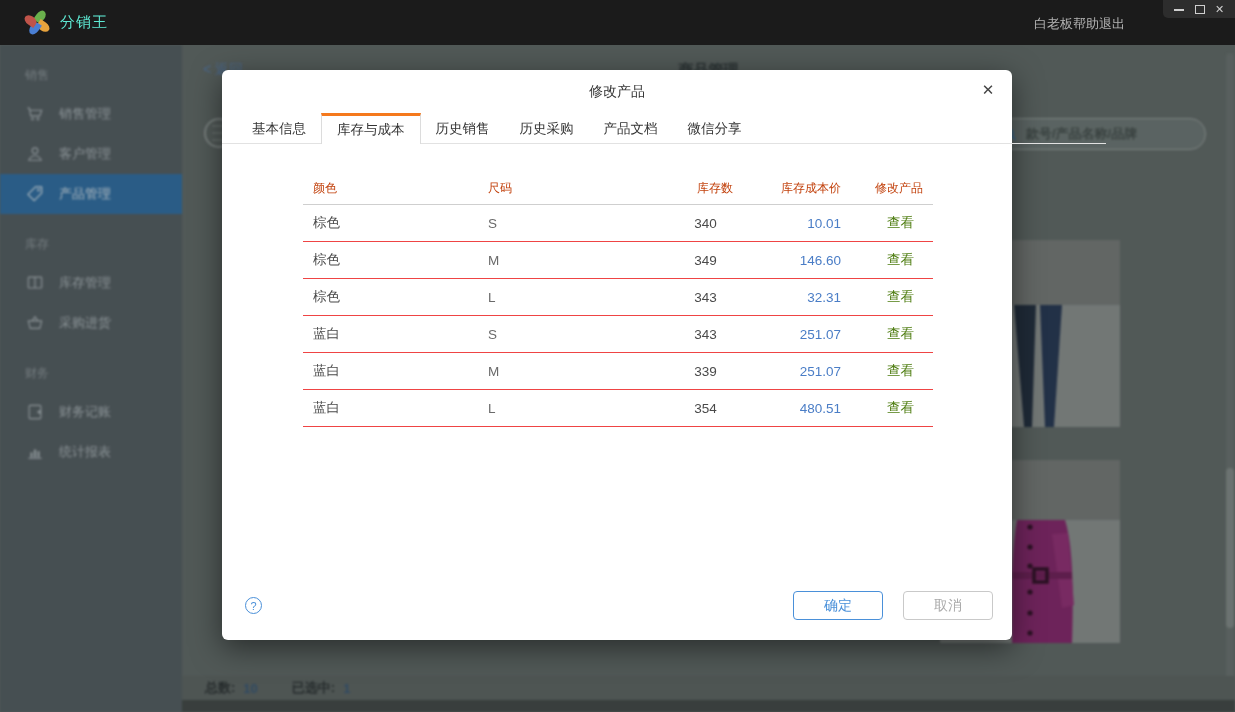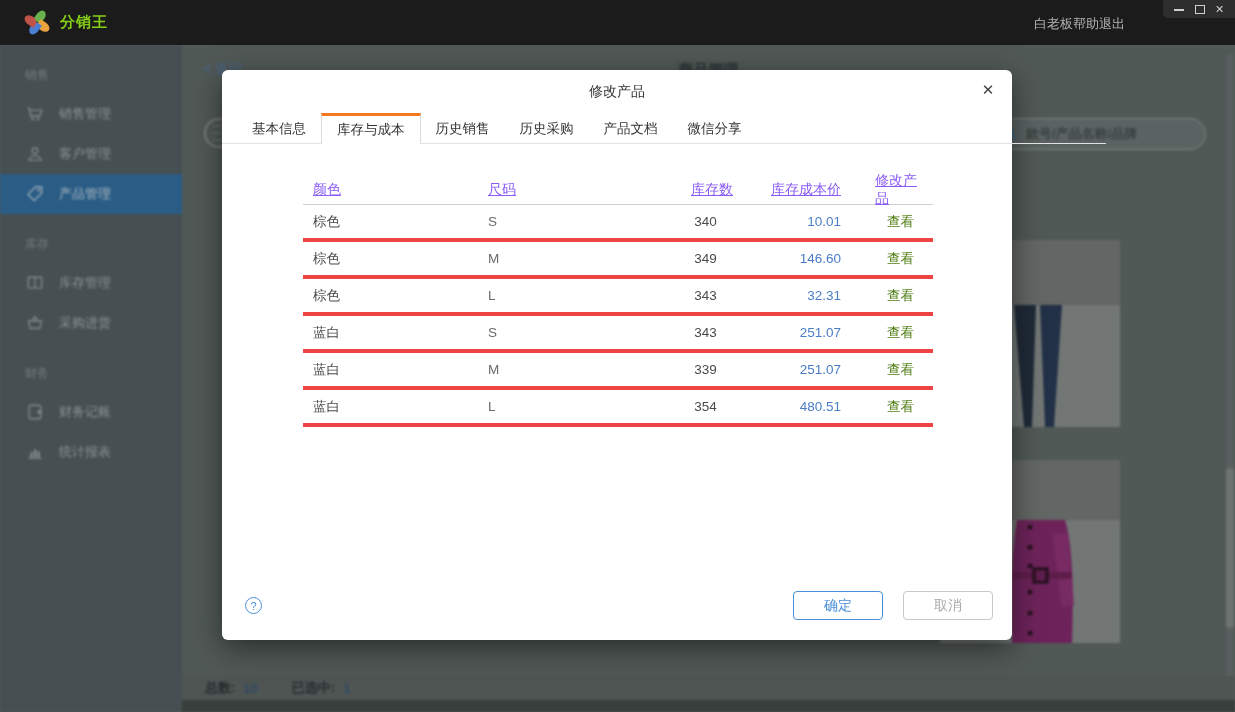--- a/index.html
+++ b/index.html
@@ -7,21 +7,21 @@
   body { font-family:"Liberation Sans","DejaVu Sans",sans-serif; position:relative; background:#5b6361; }
 
   
   .titlebar { position:absolute; left:0; top:0; width:1235px; height:45px; background:#1b1b1b; z-index:30; }
   .logo { position:absolute; left:26px; top:10px; width:24px; height:24px; }
   .petal { position:absolute; width:9px; height:13px; border-radius:60% 60% 60% 0; }
   .petal.green { left:10px; top:0; transform:rotate(35deg); }
   .petal.orange { left:13px; top:10px; transform:rotate(125deg); }
   .petal.blue { left:4px; top:12px; transform:rotate(215deg); }
   .petal.red { left:0px; top:4px; transform:rotate(305deg); }
-  .app-name { position:absolute; left:60px; top:13px; color:#84cc16; font-size:15px; font-weight:bold; letter-spacing:1px; }
+  .app-name { position:absolute; left:60px; top:13px; color:#5eead4; font-size:15px; font-weight:normal; letter-spacing:1px; }
   .tb-right { position:absolute; right:110px; top:15px; display:flex; }
   .tb-link { color:#b3b3b3; font-size:13px; cursor:pointer; }
   .win-controls { position:absolute; right:0; top:0; width:72px; height:18px; background:#2d2d2d; border-bottom-left-radius:5px; display:flex; align-items:center; justify-content:space-evenly; }
   .wc { width:10px; height:10px; position:relative; cursor:pointer; }
   .wc-min::after { content:""; position:absolute; left:0; top:5px; width:10px; height:2px; background:#cfcfcf; }
   .wc-max::after { content:""; position:absolute; left:0.5px; top:1px; width:8px; height:7px; border:1.6px solid #cfcfcf; }
   .wc-close { color:#cfcfcf; font-size:11px; line-height:10px; text-align:center; font-weight:bold; }
 
   
   .bg { position:absolute; left:0; top:45px; width:1235px; height:667px; filter:blur(1.3px); }
@@ -64,24 +64,24 @@
   .overlay { position:absolute; left:0; top:45px; width:1235px; height:667px; background:rgba(38,46,44,0.18); z-index:10; }
   .modal { position:absolute; left:222px; top:70px; width:790px; height:570px; background:#ffffff; border-radius:6px; box-shadow:0 8px 30px rgba(0,0,0,0.5); z-index:20; }
   .modal-title { position:absolute; left:0; right:0; top:13px; text-align:center; font-size:14px; color:#333; }
   .modal-close { position:absolute; right:12px; top:8px; width:24px; height:24px; text-align:center; line-height:24px; font-size:15px; color:#444; cursor:pointer; }
 
   .tabs { position:absolute; left:0; top:43px; width:884px; height:31px; display:flex; padding-left:15px; border-bottom:1px solid #e2e2e2; }
   .tab { padding:0 15px; line-height:31px; font-size:13.5px; color:#333; cursor:pointer; }
   .tab.active { border-top:3px solid #f5791d; border-left:1px solid #dcdcdc; border-right:1px solid #dcdcdc; background:#fff; line-height:27px; margin-bottom:-1px; }
 
   .mtable { position:absolute; left:81px; top:102px; width:630px; font-size:13.5px; }
-  .thead { display:grid; grid-template-columns:175px 190px 55px 108px 1fr; height:33px; align-items:center; border-bottom:1px solid #cfcfcf; padding:0 10px 0 10px; color:#8b5cf6; font-size:14px;text-decoration:underline; }
+  .thead { display:grid; grid-template-columns:175px 190px 55px 108px 1fr; height:33px; align-items:center; border-bottom:1px solid #cfcfcf; padding:0 10px 0 10px; color:#c2410c; font-size:12px; }
   .th-2, .th-3 { text-align:right; }
   .th-4 { padding-left:34px; }
-  .trow { display:grid; grid-template-columns:175px 190px 55px 108px 1fr; height:37px; align-items:center; border-bottom:4px solid #ef4444; padding:0 10px 0 10px; }
+  .trow { display:grid; grid-template-columns:175px 190px 55px 108px 1fr; height:37px; align-items:center; border-bottom:1px solid #ef4444; padding:0 10px 0 10px; }
   .td-color { color:#4a4a4a; }
   .td-size { color:#6a6a6a; }
   .td-stock { text-align:center; color:#4a4a4a; }
   .td-cost { text-align:right; color:#4a7dc6; }
   .td-action { padding-left:46px; }
   .view-link { color:#4d7c0f; text-decoration:none; cursor:pointer; }
 
   .help-btn { position:absolute; left:23px; top:527px; width:17px; height:17px; border:1.4px solid #4a90d9; border-radius:50%; color:#4a90d9; font-size:11px; text-align:center; line-height:16px; cursor:pointer; }
   .btn { position:absolute; top:521px; width:90px; height:29px; border-radius:4px; background:#fff; font-size:14px; text-align:center; line-height:27px; cursor:pointer; font-family:inherit; }
   .btn-confirm { left:571px; border:1px solid #4a90d9; color:#4a90d9; }

